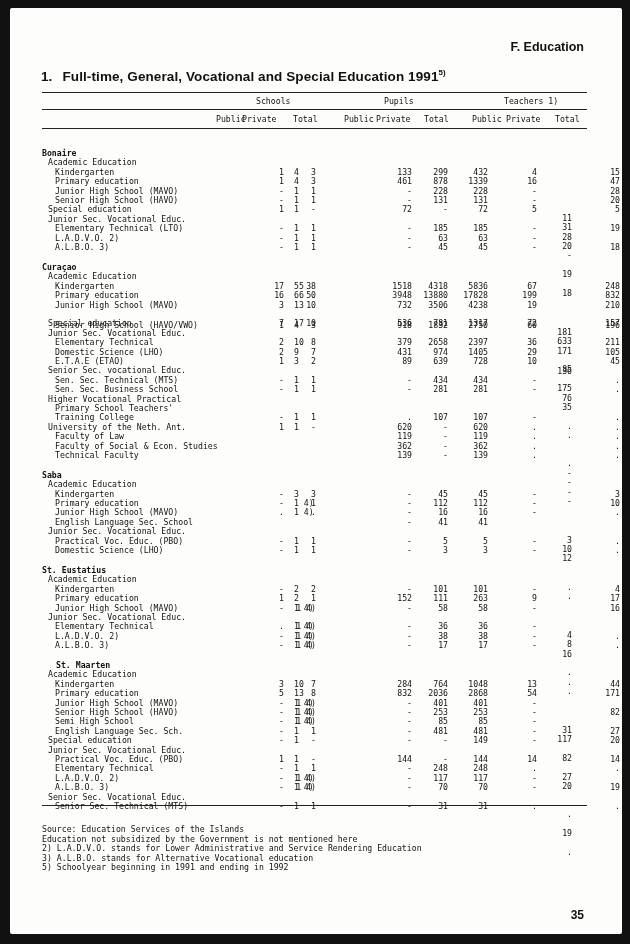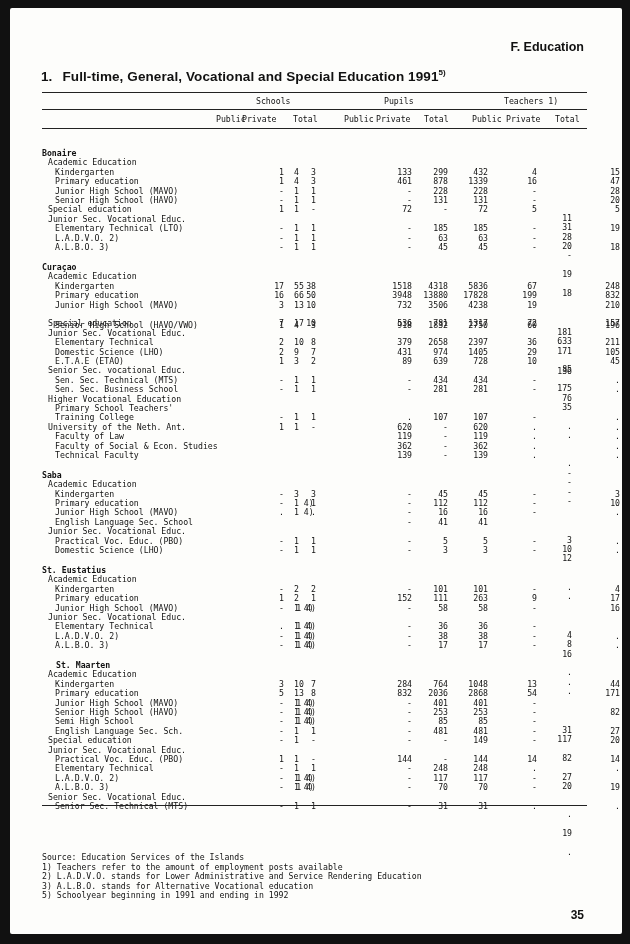--- a/index.html
+++ b/index.html
@@ -14,21 +14,21 @@
   .tbl { position: absolute; left: 32px; top: 141px; width: 580px; }
   .row { position: absolute; left: 0; height: 9.4px; width: 580px; font-size: 8.2px; line-height: 9.4px; color: #111; white-space: nowrap; }
   .lbl { position: absolute; left: 0; }
   .lvl0 { font-weight: bold; }
   .lvl1 { padding-left: 6px; text-align: right; }
   .lvl2 { padding-left: 13px; }
   .c { position: absolute; text-align: right; width: 40px; }
   .c0 { left: 202px; } .c1 { left: 234px; } .c2 { left: 252px; width: 40px; text-align: left; }
   .c3 { left: 330px; } .c4 { left: 366px; } .c5 { left: 406px; }
   .c6 { left: 455px; } .c7 { left: 490px; margin-top: 46px; } .c8 { left: 538px; }
-  .notes { position: absolute; left: 32px; top: 845px; font-size: 8.2px; line-height: 9.6px; color: #111; }
+  .notes { position: absolute; left: 32px; top: 817px; font-size: 8.2px; line-height: 9.6px; color: #111; }
   .pageno { position: absolute; right: 38px; top: 900px; font-family: "Liberation Sans", sans-serif; font-weight: bold; font-size: 12px; color: #111; }
 </style>
 </head>
 <body>
 
 <div class="page">
   <div class="section-head">F. Education</div>
   <div class="title">
     <span class="num">1.</span><span>Full-time, General, Vocational and Special Education 1991</span><sup>5)</sup>
   </div>
@@ -281,21 +281,21 @@
         <span class="c c1">1</span>
         <span class="c c2">1</span>
         <span class="c c3">-</span>
         <span class="c c4">281</span>
         <span class="c c5">281</span>
         <span class="c c6">-</span>
         <span class="c c7">.</span>
         <span class="c c8">.</span>
       </div>
       <div class="row" style="top: 245.5px;">
-        <span class="lbl lvl1">Higher Vocational Education</span>
+        <span class="lbl lvl1">Higher Vocational Practical</span>
       </div>
       <div class="row" style="top: 254.9px;">
         <span class="lbl lvl2">Primary School Teachers'</span>
       </div>
       <div class="row" style="top: 264.3px;">
         <span class="lbl lvl2">Training College</span>
         <span class="c c0">-</span>
         <span class="c c1">1</span>
         <span class="c c2">1</span>
         <span class="c c3">.</span>
@@ -648,19 +648,19 @@
         <span class="c c6">.</span>
         <span class="c c7">.</span>
         <span class="c c8">.</span>
       </div>
     </div>
 
   <div class="rule" style="top:797px;"></div>
 
   <div class="notes" id="notes">
       <div>Source: Education Services of the Islands</div>
-      <div>1) Teachers refer to the amount of employment posts available</div>
+      <div>Education not subsidized by the Government is not mentioned here</div>
       <div>2) L.A.D.V.O. stands for Lower Administrative and Service Rendering Education</div>
       <div>3) A.L.B.O. stands for Alternative Vocational education</div>
       <div>5) Schoolyear beginning in 1991 and ending in 1992</div>
     </div>
   <div class="pageno">35</div>
 </div>
 
 </body></html>

